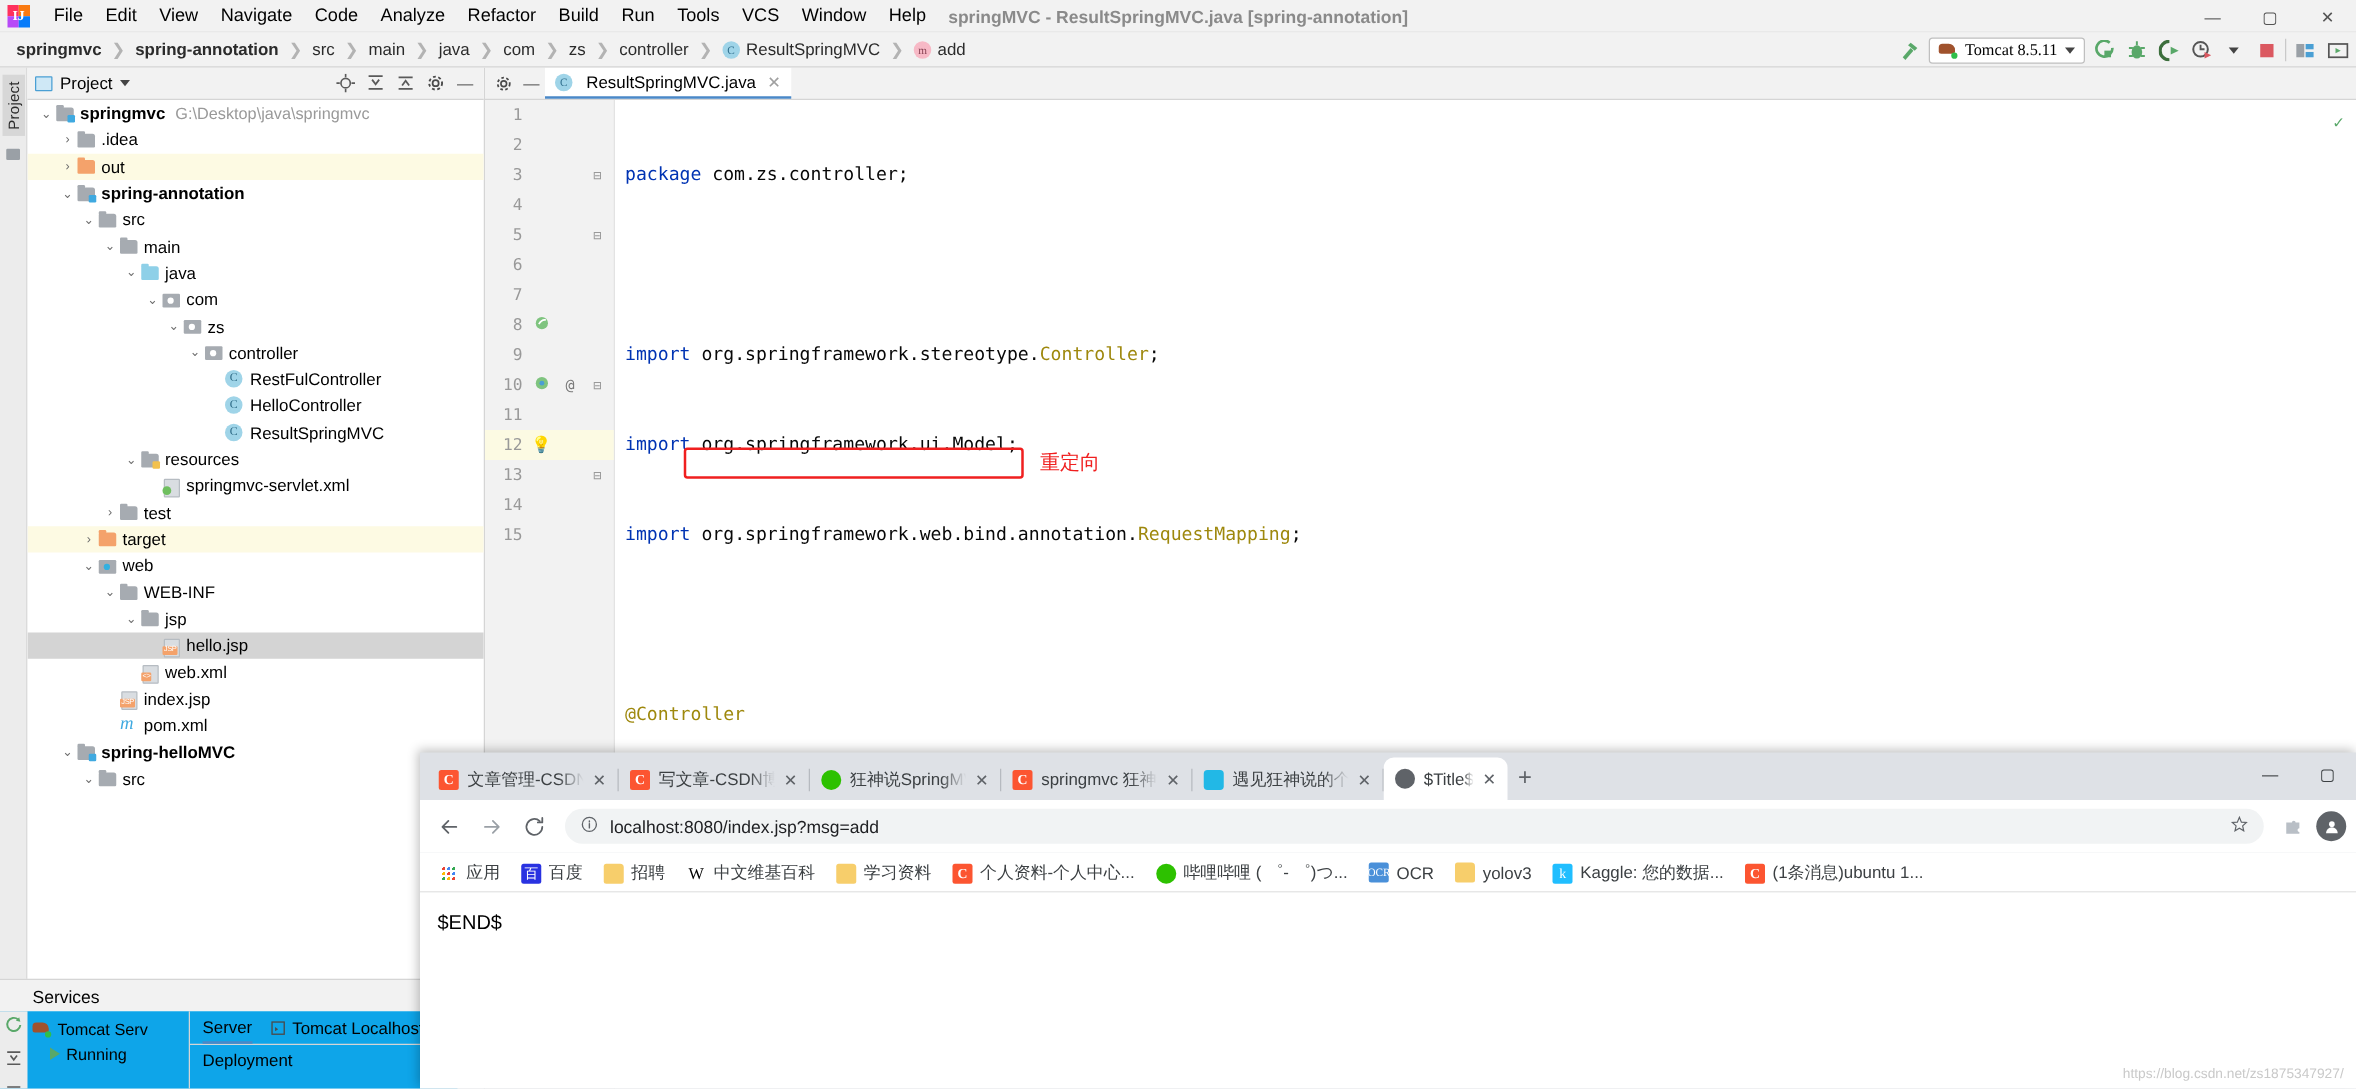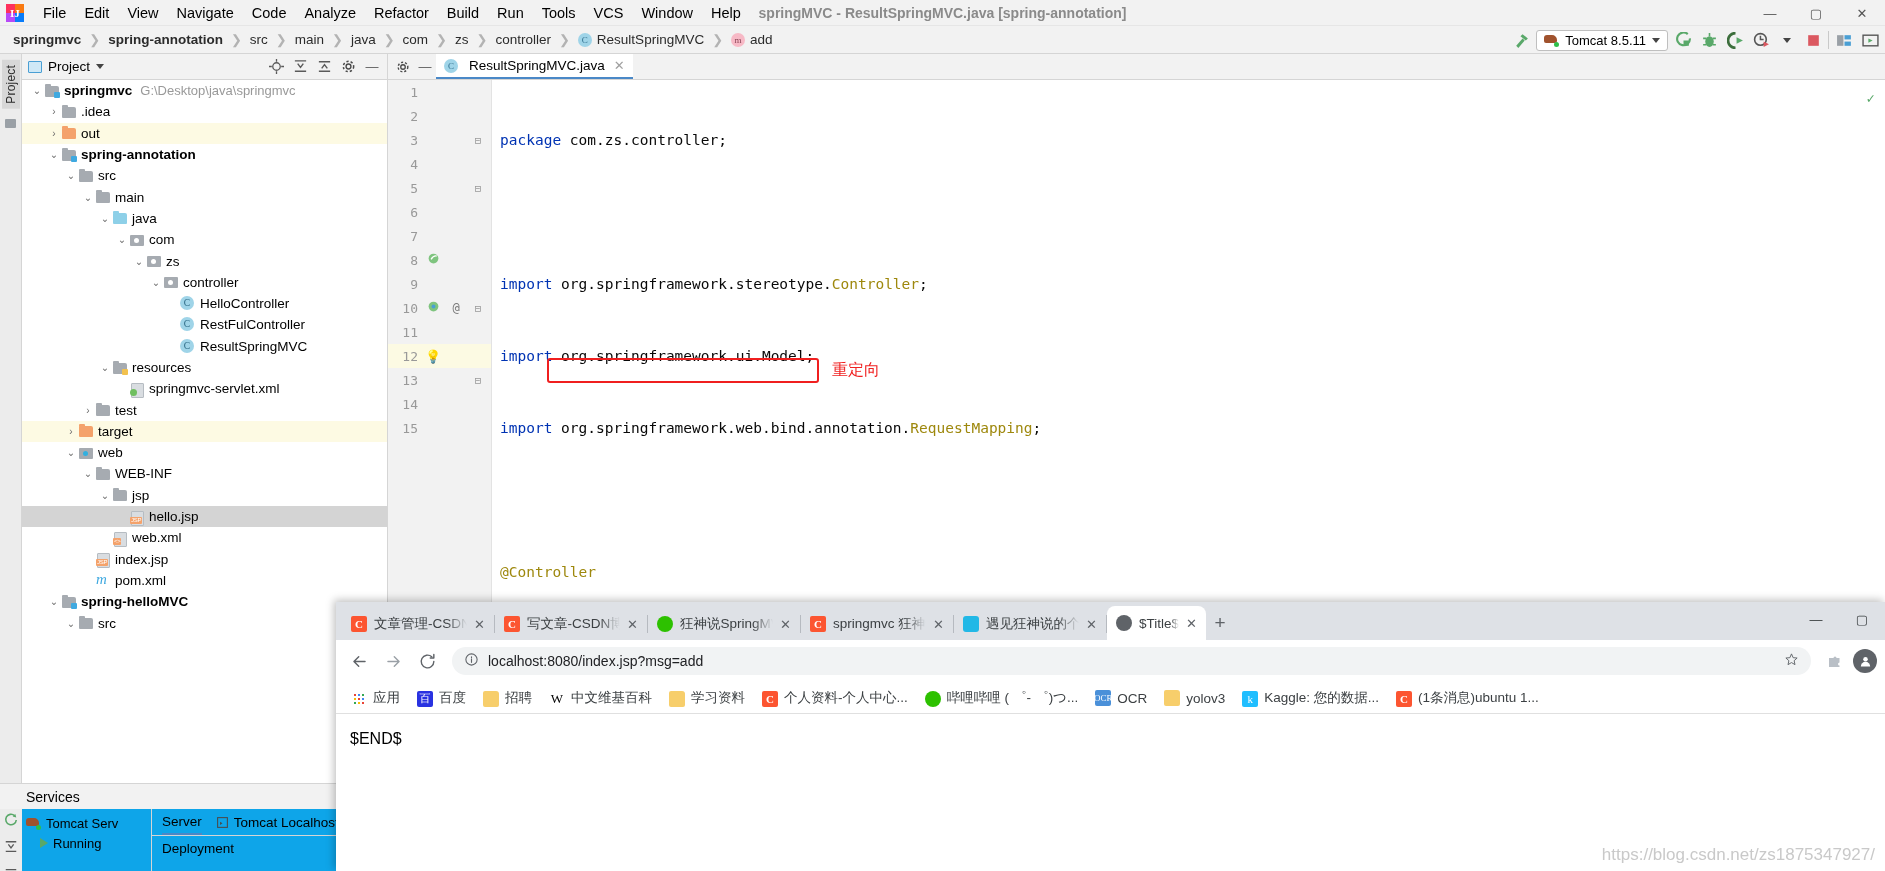--- a/index.html
+++ b/index.html
@@ -47,21 +47,21 @@
   .crumb { display:flex; align-items:center; font-size:13.5px; color:#2b2b2b; padding:1px 3px;}
   .crumb.bold { font-weight:bold; }
   .crumb-sep { color:#b3b3b3; margin:0 5px; font-size:13px; }
   .cicon {
     width:14px;height:14px;border-radius:50%;display:inline-flex;align-items:center;justify-content:center;
     font-size:9px;color:#fff;margin-right:5px;font-family:"Liberation Serif",serif;
   }
   .cicon.c { background:#9fd4e8; color:#31708e; }
   .cicon.m { background:#f7b9c6; color:#8a4455; }
 
-  .navright { position:absolute; right:4px; top:0; height:28px; display:flex; align-items:center; gap:4px;}
+  .navright { position:absolute; right:4px; top:0; height:28px; display:flex; align-items:center; gap:4px;font-family:Liberation Serif, serif;}
   .runcfg {
     display:flex;align-items:center;gap:6px;border:1px solid #bfbfbf;background:#fff;border-radius:3px;
     height:21px;padding:0 7px;font-size:13px;
   }
   .tomcat-ic { width:15px;height:13px;position:relative; }
   .tomcat-ic .body{position:absolute;left:0;top:1px;width:13px;height:8px;background:#a0522d;border-radius:3px 5px 2px 2px;}
   .tomcat-ic .dot{position:absolute;right:0px;bottom:0px;width:5px;height:5px;border-radius:50%;background:#2fbf4a;}
   .tbtn { width:22px;height:22px;display:flex;align-items:center;justify-content:center;cursor:default;}
   .caret-d { width:0;height:0;border-left:4px solid transparent;border-right:4px solid transparent;border-top:5px solid #444; }
 
@@ -229,21 +229,21 @@
   }
   .bf.baidu { background:#2932e1; }
   .bf.folder { background:#f7ce6b; border-radius:2px 3px 2px 2px; }
   .bf.wiki { background:#fff; color:#000; font-family:"Liberation Serif",serif; font-size:13px; }
   .bf.csdn { background:#fc5531; font-weight:bold; }
   .bf.wechat { background:#2dc100; border-radius:50%; }
   .bf.ocr { background:#4a90d9; font-size:9px; }
   .bf.kaggle { background:#20beff; font-family:"Liberation Serif",serif; }
 
   .bcontent { flex:1; background:#fff; padding:16px 14px; font-size:16px; color:#000; position:relative;}
-  .watermark { position:absolute; right:10px; bottom:6px; font-size:17px; color:#c9c9c9; }
+  .watermark { position:absolute; right:10px; bottom:6px; font-size:11px; color:#c9c9c9; }
 </style>
 </head>
 <body>
 
 <div id="ide">
 
   <div class="menubar">
     <div class="app-logo">
       <i class="q1"></i>
         <i class="q2"></i>
@@ -483,27 +483,27 @@
           <div class="trow">
             <span style="display:inline-block;width:123px;flex:0 0 123px;"></span>
             <span class="arrow">⌄</span>
             <span class="ic pkg"></span>
             <span class="tlabel">controller</span>
           </div>
           <div class="trow">
             <span style="display:inline-block;width:140px;flex:0 0 140px;"></span>
             <span class="arrow none"></span>
             <span class="ic cls"></span>
-            <span class="tlabel">HelloController</span>
+            <span class="tlabel">RestFulController</span>
           </div>
           <div class="trow">
             <span style="display:inline-block;width:140px;flex:0 0 140px;"></span>
             <span class="arrow none"></span>
             <span class="ic cls"></span>
-            <span class="tlabel">RestFulController</span>
+            <span class="tlabel">HelloController</span>
           </div>
           <div class="trow">
             <span style="display:inline-block;width:140px;flex:0 0 140px;"></span>
             <span class="arrow none"></span>
             <span class="ic cls"></span>
             <span class="tlabel">ResultSpringMVC</span>
           </div>
           <div class="trow">
             <span style="display:inline-block;width:72px;flex:0 0 72px;"></span>
             <span class="arrow">⌄</span>

